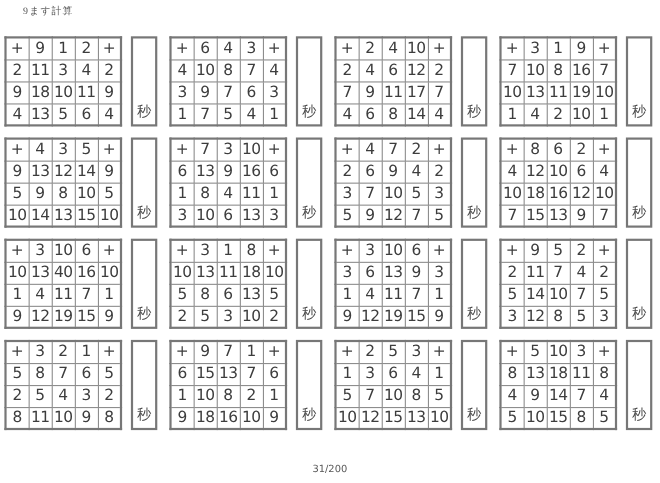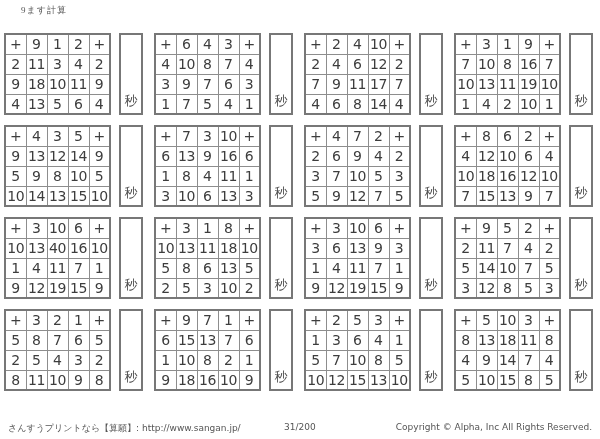--- a/index.html
+++ b/index.html
@@ -635,16 +635,14 @@
           </tr>
         </tbody>
       </table>
       <div class="secbox">
         <span>秒</span>
       </div>
     </div>
   </div>
 
 <div class="footer">
-  <span class="fl">さんすうプリントなら【算願】: http://www.sangan.jp/</span>
   <span class="fc">31/200</span>
-  <span class="fr">Copyright © Alpha, Inc All Rights Reserved.</span>
 </div>
 
 </body></html>

